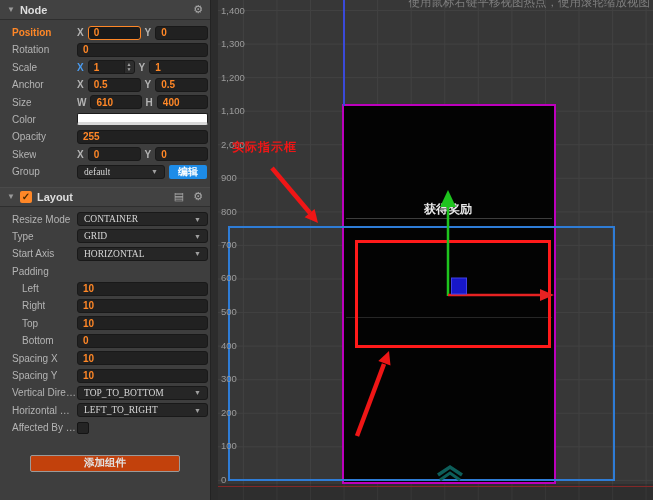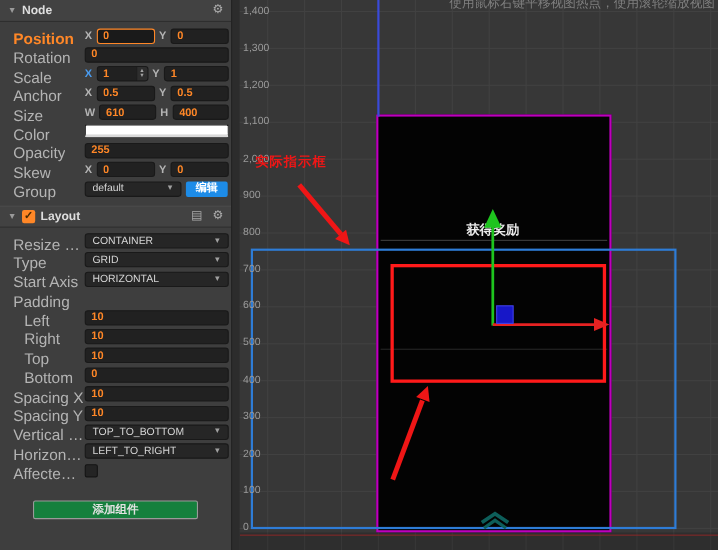--- a/index.html
+++ b/index.html
@@ -19,21 +19,21 @@
   .section-header .title { color:#dedede; font-weight:bold; font-size:11px; }
   .section-header .hicons { margin-left:auto; display:flex; gap:9px; }
   .section-header .hicon { color:#ababab; font-size:11px; line-height:11px; cursor:pointer; }
   .hcheck {
     width:12px; height:12px; background:#ff8727; border-radius:2px; color:#4a2a00;
     font-size:10px; font-weight:bold; text-align:center; line-height:12px; cursor:pointer;
   }
   .rows { padding:4px 0 2px 0; }
   .row { position:relative; height:17.4px; }
   .plabel {
-    position:absolute; left:12px; top:3px; font-size:14px; color:#b4b4b4;
+    position:absolute; left:12px; top:3px; font-size:10px; color:#b4b4b4;
     white-space:nowrap; overflow:hidden; text-overflow:ellipsis; max-width:64px;
   }
   .plabel.indent { left:22px; }
   .plabel.orange { color:#ff8727; font-weight:bold; }
   .fields { position:absolute; left:77px; width:131px; top:1px; height:15px; display:flex; align-items:center; gap:4px; }
   .axis { font-size:10px; color:#b4b4b4; font-weight:bold; flex:0 0 auto; }
   .axis.blue { color:#4a9cf0; }
   .num {
     flex:1 1 0; min-width:0; height:14px; background:#212121; border:1px solid #191919;
     border-radius:3px; color:#ff8727; font-size:10px; font-weight:bold;
@@ -49,31 +49,31 @@
   }
   .stepper span { font-size:5px; line-height:5px; color:#a5a5a5; }
   .swatch {
     flex:1 1 0; height:12px; background:#ffffff; border-radius:2px; border:1px solid #1c1c1c;
     border-bottom:3px solid #d9d9d9; cursor:pointer;
   }
   .select {
     flex:1 1 0; min-width:0; height:14px; background:#262626; border:1px solid #191919; border-radius:3px;
     display:flex; align-items:center; padding:0 6px; cursor:pointer;
   }
-  .select .sval { color:#d6d6d6; font-size:9.5px; white-space:nowrap; overflow:hidden; }
+  .select .sval { color:#d6d6d6; font-size:9.5px; white-space:nowrap; overflow:hidden;font-family:Liberation Serif, serif; }
   .select .sarrow { margin-left:auto; color:#a0a0a0; font-size:7px; }
   .select.group-select { flex:0 0 88px; }
   .edit-btn {
     flex:0 0 38px; height:14px; background:#1d8ce8; border:none; border-radius:2px;
     color:#fff; font-size:10px; font-weight:bold; cursor:pointer; font-family:"Liberation Sans", sans-serif;
     line-height:13px; text-align:center;
   }
   .checkbox { width:12px; height:12px; background:#242424; border:1px solid #141414; border-radius:2px; cursor:pointer; }
   .add-btn {
-    display:block; margin:16px 0 0 30px; width:150px; height:17px; background:#15803d;
+    display:block; margin:16px 0 0 30px; width:150px; height:17px; background:#c2410c;
     border:1px solid #9a9a9a; border-radius:2px; color:#e2e2e2; font-size:10.5px; font-weight:bold;
     cursor:pointer; font-family:"Liberation Sans", sans-serif;
   }
   .panel-divider { position:absolute; left:210px; top:0; width:8px; height:500px; background:#2c2c2c; border-left:1px solid #232323; }
 
   
   .scene {
     position:absolute; left:218px; top:0; width:435px; height:500px; overflow:hidden;
     background-color:#373737;
     background-image:

